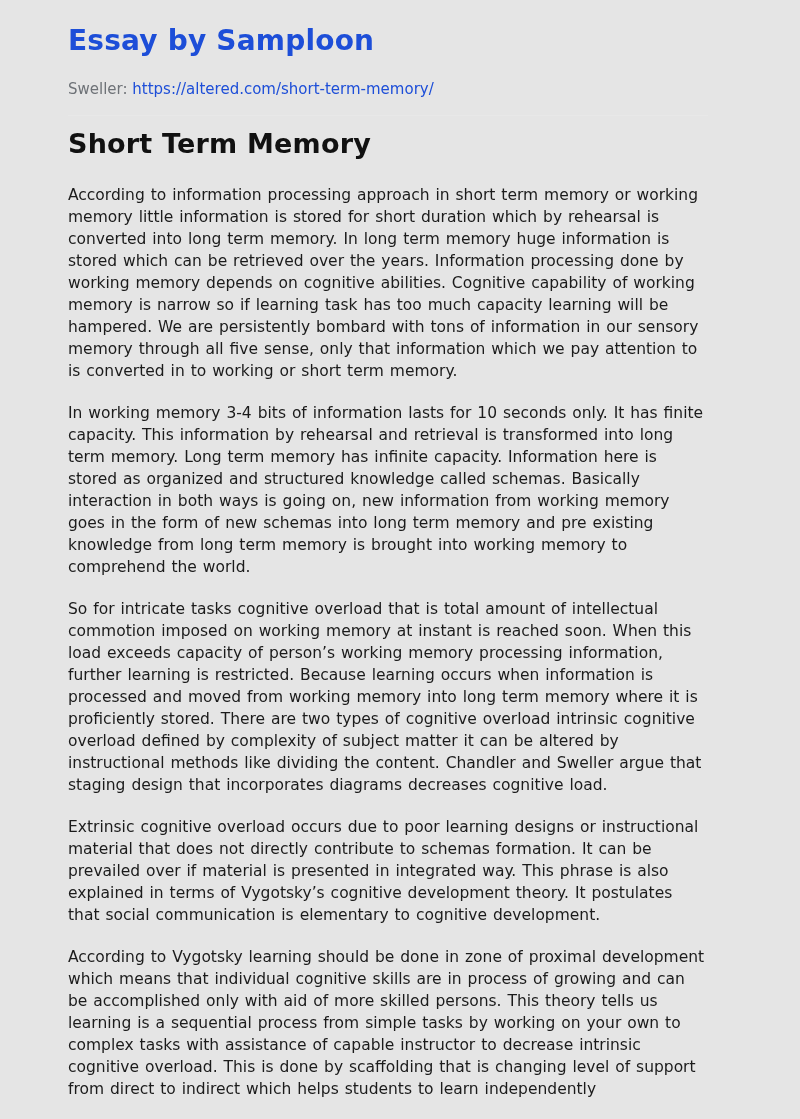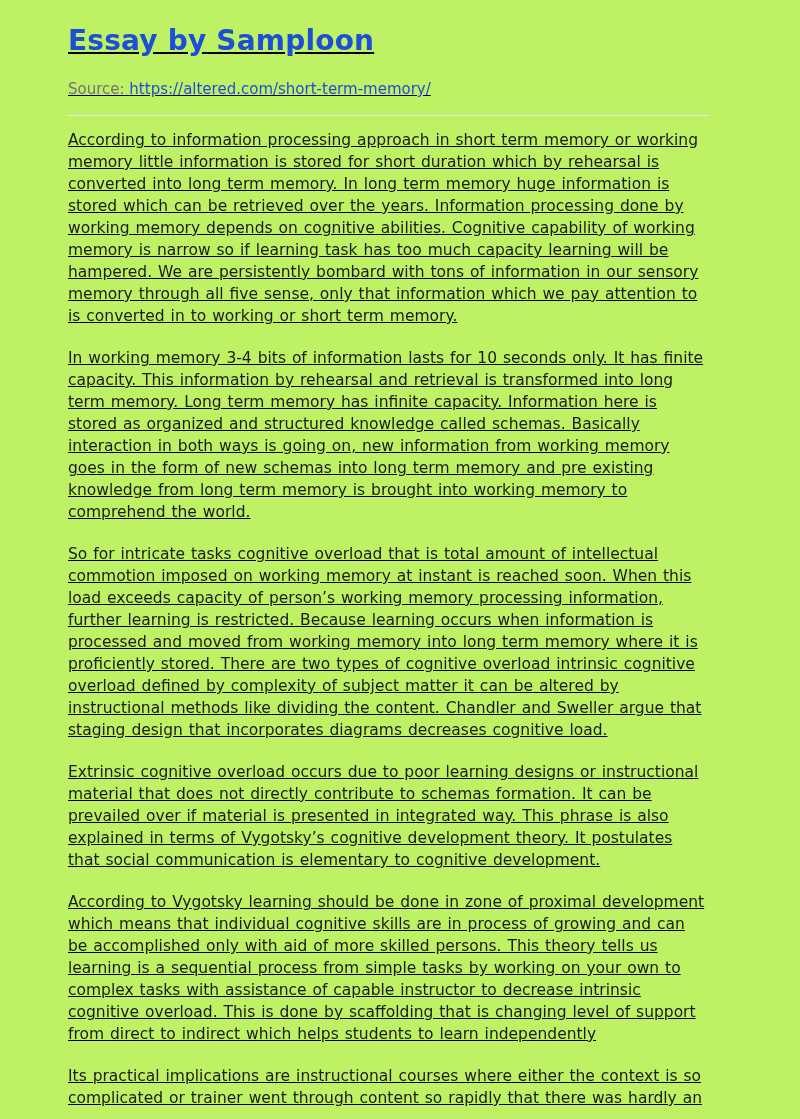--- a/index.html
+++ b/index.html
@@ -11,22 +11,21 @@
     width: 800px;
     height: 1119px;
     overflow: hidden;
     font-family: "DejaVu Sans", "Liberation Sans", sans-serif;
   }
   .page {
     box-sizing: border-box;
     width: 800px;
     height: 1119px;
     padding: 26px 92px 0 68px;
-    background: #bef264;
-    text-decoration: underline;
+    background: #e5e5e5;
   }
   .site-title {
     margin: 0 0 24px 0;
     font-size: 28px;
     line-height: 30px;
     font-weight: 800;
     color: #1d4ed8;
     letter-spacing: 0.2px;
   }
   .source-line {
@@ -65,26 +64,27 @@
   }
 </style>
 </head>
 <body>
 
 <div class="page">
 
   <h2 class="site-title">Essay by Samploon</h2>
 
   <p class="source-line">
-    <span>Source:</span>
+    <span>Sweller:</span>
     <a href="#">https://altered.com/short-term-memory/</a>
   </p>
 
   <hr class="divider">
 
+  <h1 class="essay-title">Short Term Memory</h1>
 
   <div class="essay-body">
     <p>According to information processing approach in short term memory or working memory little information is stored for short duration which by rehearsal is converted into long term memory. In long term memory huge information is stored which can be retrieved over the years. Information processing done by working memory depends on cognitive abilities. Cognitive capability of working memory is narrow so if learning task has too much capacity learning will be hampered. We are persistently bombard with tons of information in our sensory memory through all five sense, only that information which we pay attention to is converted in to working or short term memory.</p>
     <p>In working memory 3-4 bits of information lasts for 10 seconds only. It has finite capacity. This information by rehearsal and retrieval is transformed into long term memory. Long term memory has infinite capacity. Information here is stored as organized and structured knowledge called schemas. Basically interaction in both ways is going on, new information from working memory goes in the form of new schemas into long term memory and pre existing knowledge from long term memory is brought into working memory to comprehend the world.</p>
     <p>So for intricate tasks cognitive overload that is total amount of intellectual commotion imposed on working memory at instant is reached soon. When this load exceeds capacity of person’s working memory processing information, further learning is restricted. Because learning occurs when information is processed and moved from working memory into long term memory where it is proficiently stored. There are two types of cognitive overload intrinsic cognitive overload defined by complexity of subject matter it can be altered by instructional methods like dividing the content. Chandler and Sweller argue that staging design that incorporates diagrams decreases cognitive load.</p>
     <p>Extrinsic cognitive overload occurs due to poor learning designs or instructional material that does not directly contribute to schemas formation. It can be prevailed over if material is presented in integrated way. This phrase is also explained in terms of Vygotsky’s cognitive development theory. It postulates that social communication is elementary to cognitive development.</p>
     <p>According to Vygotsky learning should be done in zone of proximal development which means that individual cognitive skills are in process of growing and can be accomplished only with aid of more skilled persons. This theory tells us learning is a sequential process from simple tasks by working on your own to complex tasks with assistance of capable instructor to decrease intrinsic cognitive overload. This is done by scaffolding that is changing level of support from direct to indirect which helps students to learn independently</p>
     <p>Its practical implications are instructional courses where either the context is so complicated or trainer went through content so rapidly that there was hardly an</p>
   </div>
 

